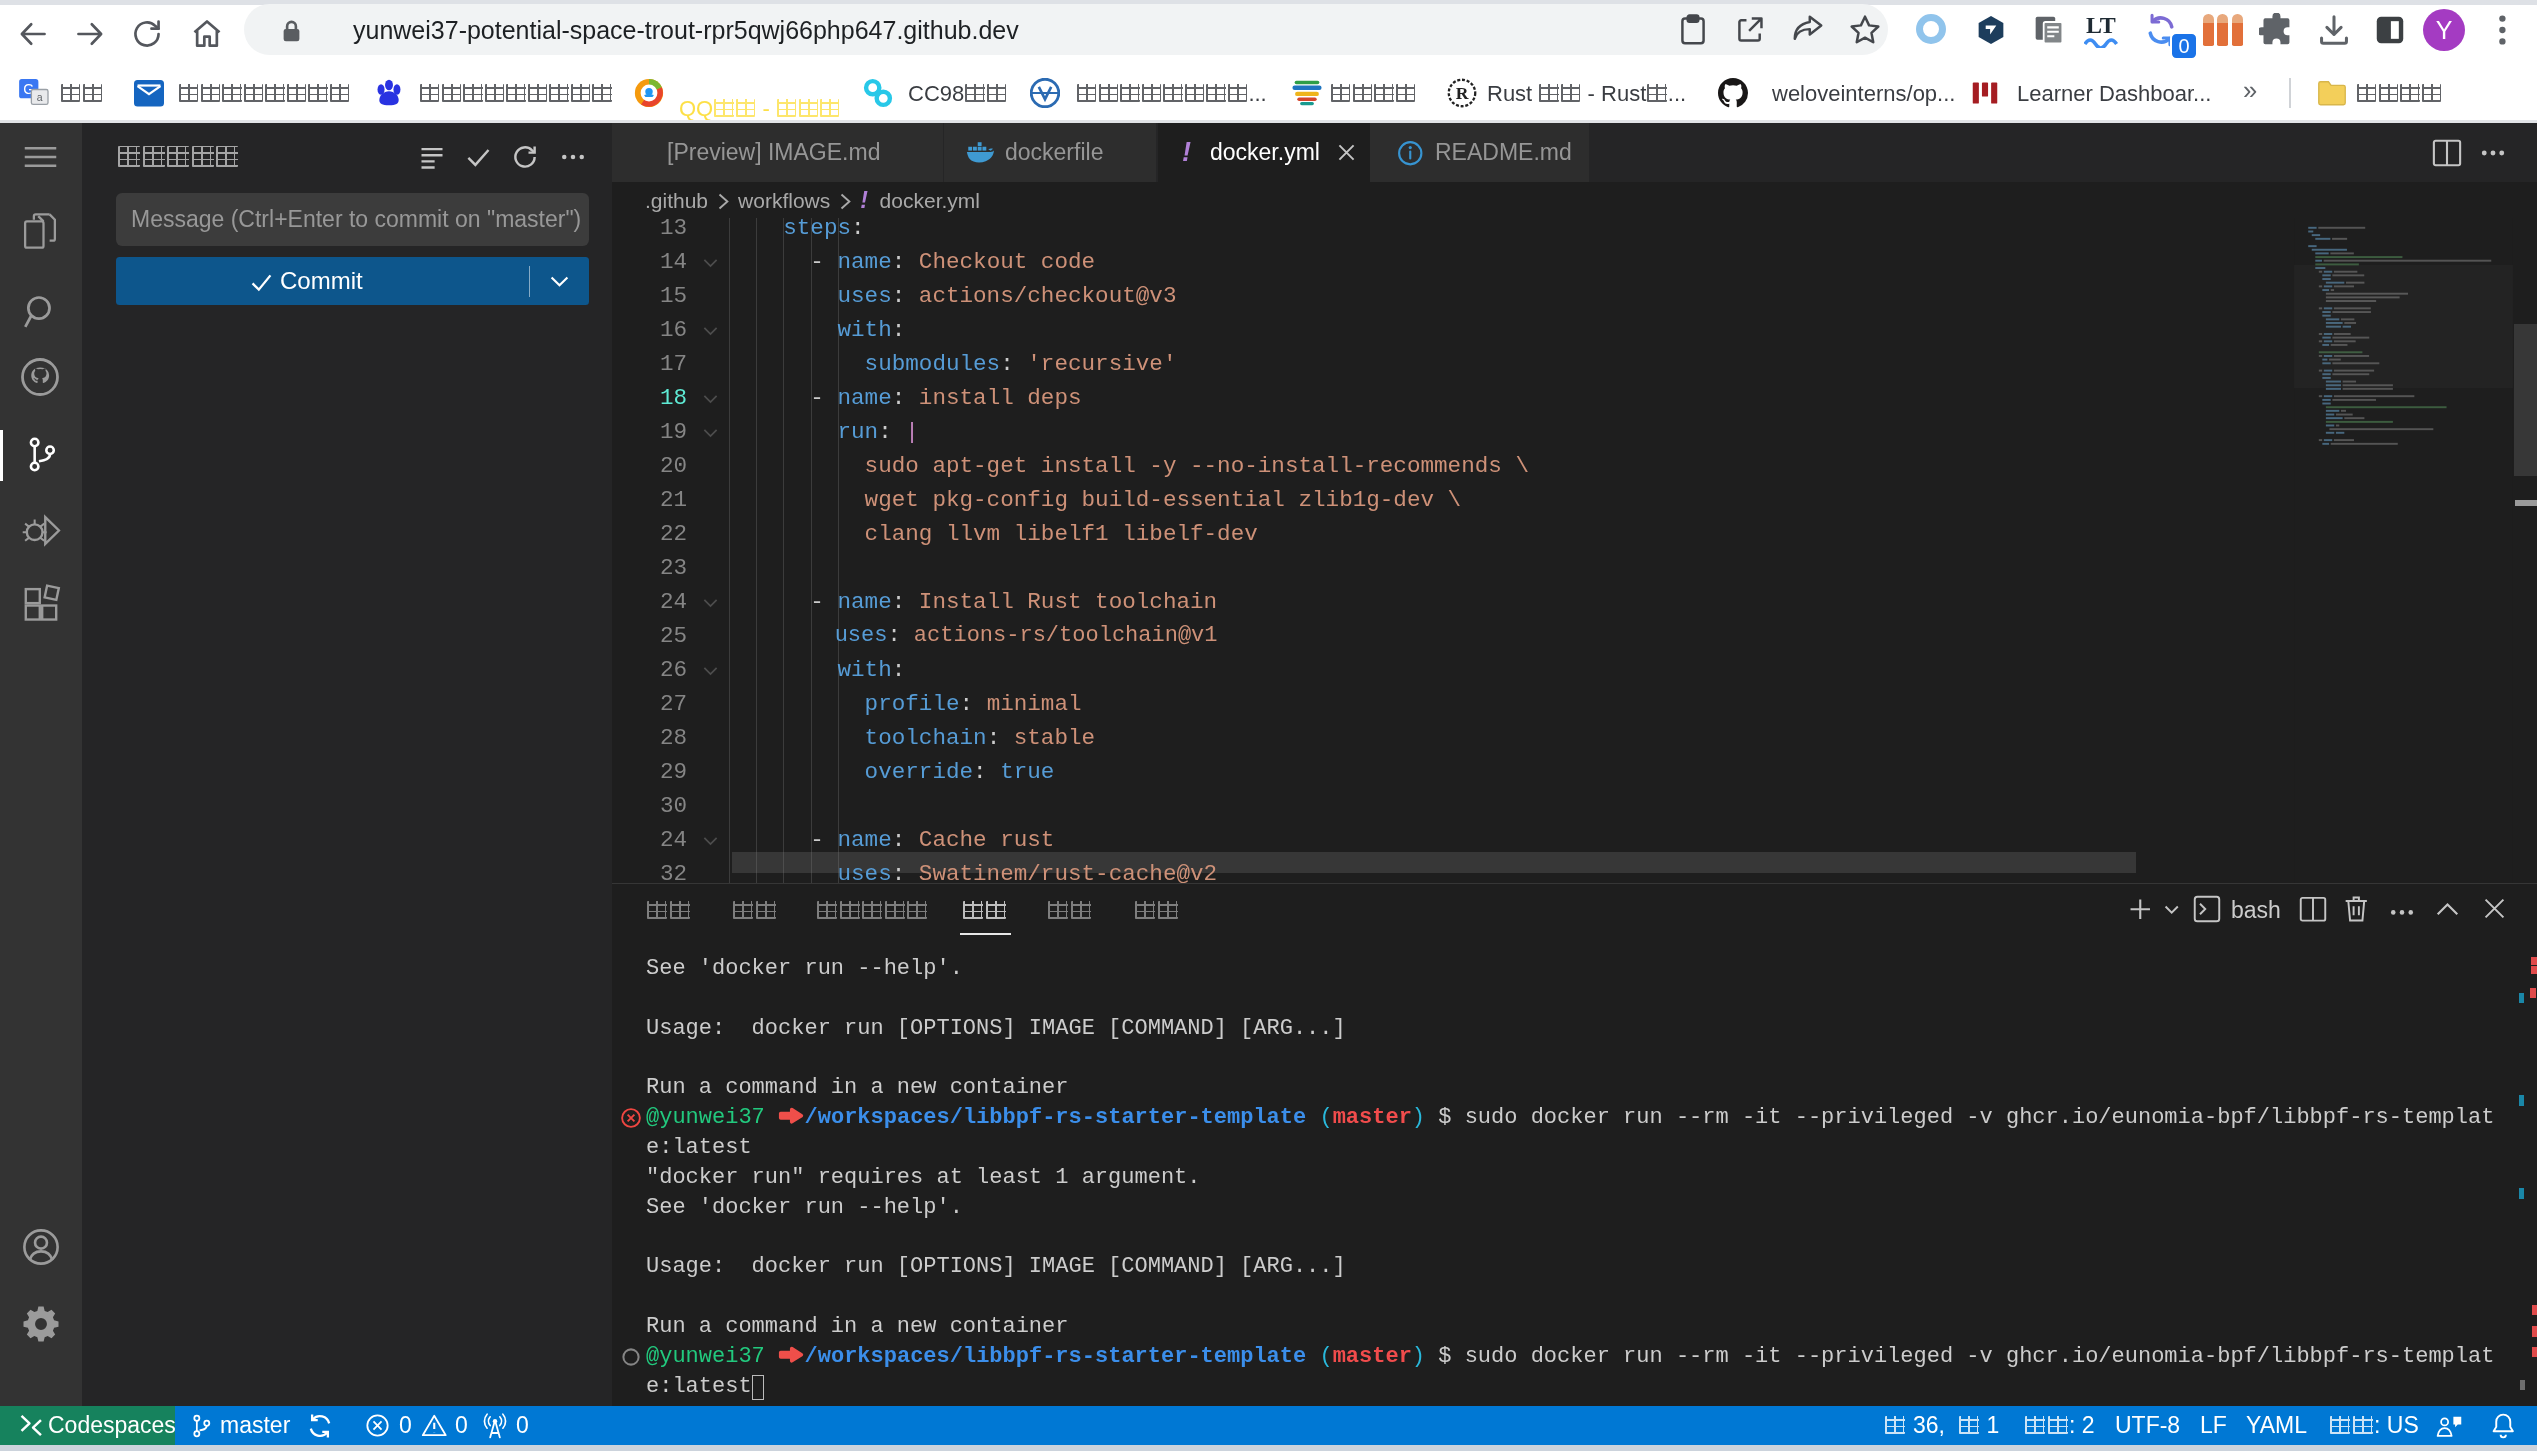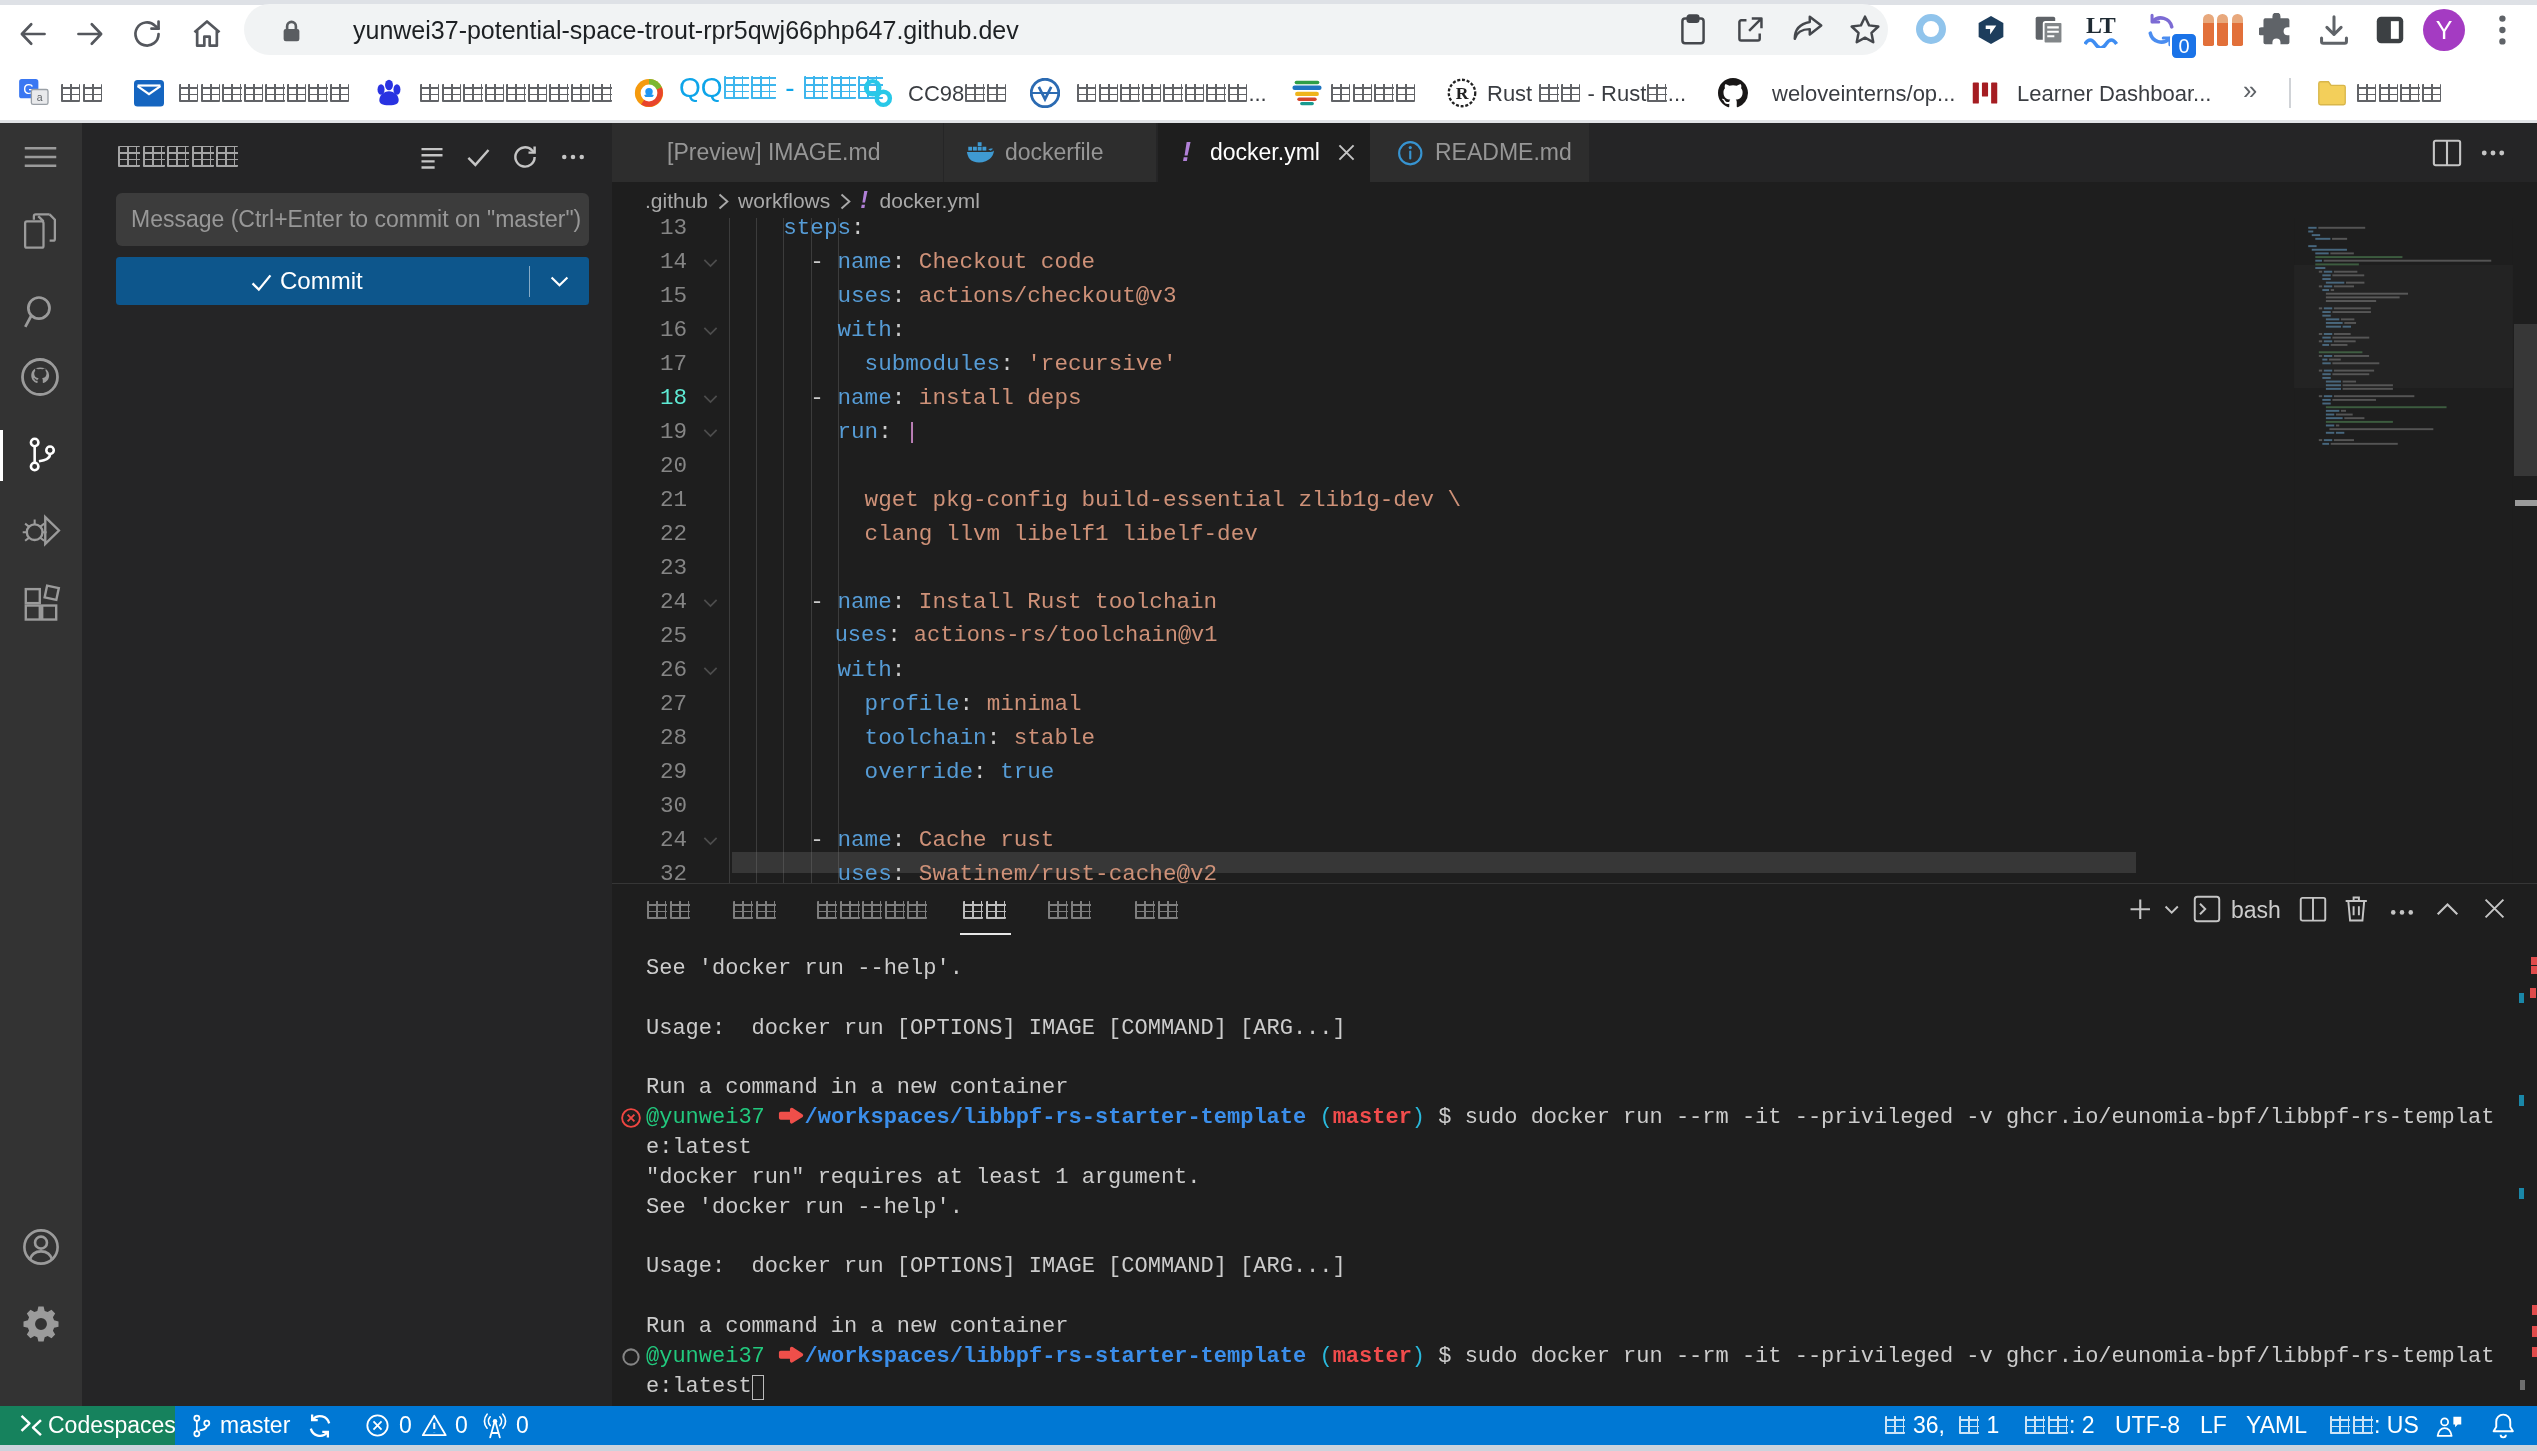--- a/index.html
+++ b/index.html
@@ -111,21 +111,21 @@
     </svg>
 <div class="abs" style="left:419px;top:78px;height:32px;line-height:32px;font-size:22px;color:#3a3d42;white-space:nowrap"><i class="g"></i><i class="g"></i><i class="g"></i><i class="g"></i><i class="g"></i><i class="g"></i><i class="g"></i><i class="g"></i><i class="g"></i></div>
 <svg class="abs" style="left:634px;top:78px" width="30" height="30" viewBox="0 0 34 34">
       <circle cx="17" cy="17" r="16" fill="#f59a0d"></circle>
       <path d="M17 1a16 16 0 0 1 14.5 9.5L17 17z" fill="#7cb82f"></path>
       <path d="M31.5 10.5A16 16 0 0 1 8 30L17 17z" fill="#e8442c"></path>
       <circle cx="17" cy="17" r="9.5" fill="#fff"></circle>
       <circle cx="17" cy="15.5" r="4.2" fill="#2196f3"></circle>
       <path d="M11.5 19.5c1.5-1.5 9.5-1.5 11 0l-1.5 2h-8z" fill="#2196f3"></path>
     </svg>
-<div class="abs" style="left:679px;top:72px;height:32px;line-height:32px;font-size:28px;color:#0ea5e9;white-space:nowrap">QQ<i class="g"></i><i class="g"></i> - <i class="g"></i><i class="g"></i><i class="g"></i></div>
+<div class="abs" style="left:679px;top:93px;height:32px;line-height:32px;font-size:22px;color:#fde047;white-space:nowrap">QQ<i class="g"></i><i class="g"></i> - <i class="g"></i><i class="g"></i><i class="g"></i></div>
 <svg class="abs" style="left:863px;top:78px" width="30" height="30" viewBox="0 0 34 34" fill="none" stroke="#28c8e8" stroke-width="5">
       <circle cx="11" cy="11" r="7.5"></circle>
       <circle cx="23" cy="23" r="7.5"></circle>
     </svg>
 <div class="abs" style="left:908px;top:78px;height:32px;line-height:32px;font-size:22px;color:#3a3d42;white-space:nowrap">CC98<i class="g"></i><i class="g"></i></div>
 <svg class="abs" style="left:1030px;top:78px" width="30" height="30" viewBox="0 0 34 34">
       <circle cx="17" cy="17" r="16" fill="#fff" stroke="#2c6bb2" stroke-width="2.5"></circle>
       <path d="M17 2a15 15 0 0 1 0 30M2 17h30M17 2a15 15 0 0 0 0 30" fill="none" stroke="#2c6bb2" stroke-width="2"></path>
       <path d="M10 10l7 14 7-14" fill="none" stroke="#2c6bb2" stroke-width="3"></path>
     </svg>
@@ -292,21 +292,21 @@
 <div class="abs mono" style="left:117px;top:61px;height:34px;line-height:34px;font-size:22.6px;white-space:pre"><span style="white-space:pre">        </span><span style="color:#569cd6;white-space:pre">uses</span><span style="color:#cccccc;white-space:pre">: </span><span style="color:#ce9178;white-space:pre">actions/checkout@v3</span></div>
 <div class="abs mono" style="left:0px;top:95px;width:75px;height:34px;line-height:34px;font-size:22.6px;color:#858585;text-align:right">16</div>
 <div class="abs mono" style="left:117px;top:95px;height:34px;line-height:34px;font-size:22.6px;white-space:pre"><span style="white-space:pre">        </span><span style="color:#569cd6;white-space:pre">with</span><span style="color:#cccccc;white-space:pre">:</span></div>
 <div class="abs mono" style="left:0px;top:129px;width:75px;height:34px;line-height:34px;font-size:22.6px;color:#858585;text-align:right">17</div>
 <div class="abs mono" style="left:117px;top:129px;height:34px;line-height:34px;font-size:22.6px;white-space:pre"><span style="white-space:pre">          </span><span style="color:#569cd6;white-space:pre">submodules</span><span style="color:#cccccc;white-space:pre">: </span><span style="color:#ce9178;white-space:pre">'recursive'</span></div>
 <div class="abs mono" style="left:0px;top:163px;width:75px;height:34px;line-height:34px;font-size:22.6px;color:#5eead4;text-align:right">18</div>
 <div class="abs mono" style="left:117px;top:163px;height:34px;line-height:34px;font-size:22.6px;white-space:pre"><span style="white-space:pre">      </span><span style="color:#cccccc;white-space:pre">- </span><span style="color:#569cd6;white-space:pre">name</span><span style="color:#cccccc;white-space:pre">: </span><span style="color:#ce9178;white-space:pre">install deps</span></div>
 <div class="abs mono" style="left:0px;top:197px;width:75px;height:34px;line-height:34px;font-size:22.6px;color:#858585;text-align:right">19</div>
 <div class="abs mono" style="left:117px;top:197px;height:34px;line-height:34px;font-size:22.6px;white-space:pre"><span style="white-space:pre">        </span><span style="color:#569cd6;white-space:pre">run</span><span style="color:#cccccc;white-space:pre">: </span><span style="color:#c586c0;white-space:pre">|</span></div>
 <div class="abs mono" style="left:0px;top:231px;width:75px;height:34px;line-height:34px;font-size:22.6px;color:#858585;text-align:right">20</div>
-<div class="abs mono" style="left:117px;top:231px;height:34px;line-height:34px;font-size:22.6px;white-space:pre"><span style="white-space:pre">          </span></div>
+<div class="abs mono" style="left:117px;top:231px;height:34px;line-height:34px;font-size:22.6px;white-space:pre"><span style="white-space:pre">          </span><span style="color:#ce9178;white-space:pre">sudo apt-get install -y --no-install-recommends \</span></div>
 <div class="abs mono" style="left:0px;top:265px;width:75px;height:34px;line-height:34px;font-size:22.6px;color:#858585;text-align:right">21</div>
 <div class="abs mono" style="left:117px;top:265px;height:34px;line-height:34px;font-size:22.6px;white-space:pre"><span style="white-space:pre">          </span><span style="color:#ce9178;white-space:pre">wget pkg-config build-essential zlib1g-dev \</span></div>
 <div class="abs mono" style="left:0px;top:299px;width:75px;height:34px;line-height:34px;font-size:22.6px;color:#858585;text-align:right">22</div>
 <div class="abs mono" style="left:117px;top:299px;height:34px;line-height:34px;font-size:22.6px;white-space:pre"><span style="white-space:pre">          </span><span style="color:#ce9178;white-space:pre">clang llvm libelf1 libelf-dev</span></div>
 <div class="abs mono" style="left:0px;top:333px;width:75px;height:34px;line-height:34px;font-size:22.6px;color:#858585;text-align:right">23</div>
 <div class="abs mono" style="left:0px;top:367px;width:75px;height:34px;line-height:34px;font-size:22.6px;color:#858585;text-align:right">24</div>
 <div class="abs mono" style="left:117px;top:367px;height:34px;line-height:34px;font-size:22.6px;white-space:pre"><span style="white-space:pre">      </span><span style="color:#cccccc;white-space:pre">- </span><span style="color:#569cd6;white-space:pre">name</span><span style="color:#cccccc;white-space:pre">: </span><span style="color:#ce9178;white-space:pre">Install Rust toolchain</span></div>
 <div class="abs mono" style="left:0px;top:401px;width:75px;height:34px;line-height:34px;font-size:22.6px;color:#858585;text-align:right">25</div>
 <div class="abs mono" style="left:117px;top:401px;height:34px;line-height:34px;font-size:22px;white-space:pre"><span style="white-space:pre">        </span><span style="color:#569cd6;white-space:pre">uses</span><span style="color:#cccccc;white-space:pre">: </span><span style="color:#ce9178;white-space:pre">actions-rs/toolchain@v1</span></div>
 <div class="abs mono" style="left:0px;top:435px;width:75px;height:34px;line-height:34px;font-size:22.6px;color:#858585;text-align:right">26</div>

